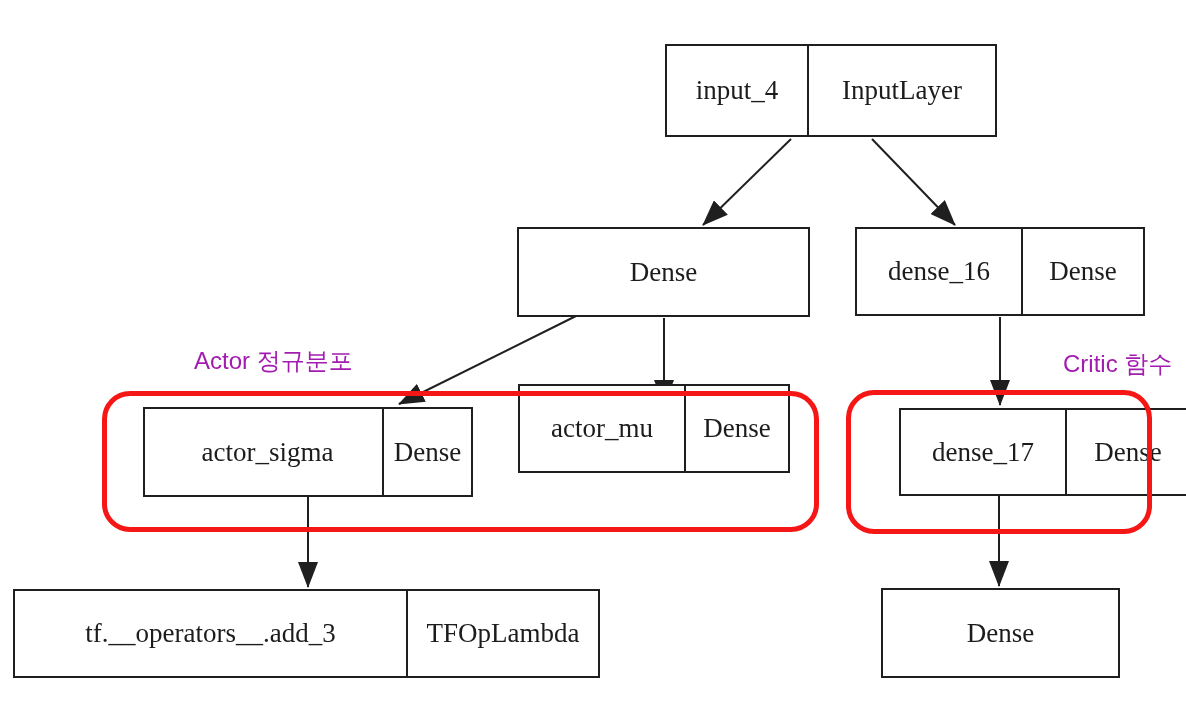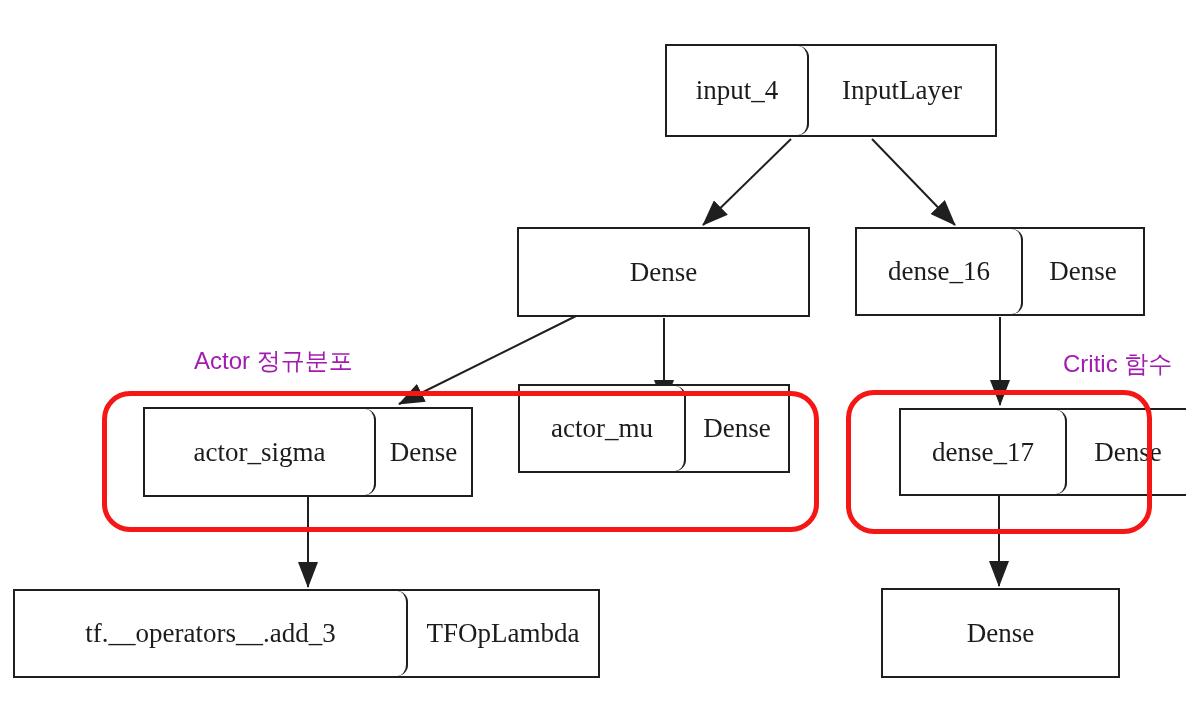--- a/index.html
+++ b/index.html
@@ -30,21 +30,20 @@
     color: #1c1c1c;
     font-size: 27px;
   }
   .cell {
     display: flex;
     align-items: center;
     justify-content: center;
     box-sizing: border-box;
     white-space: nowrap;
     height: 100%;
-    border-radius: 11px;
   }
   .cell.first {
     border-right: 2px solid #1f1f1f;
   }
   .cell.second {
     flex: 1;
   }
   .annot-rect {
     position: absolute;
     box-sizing: border-box;
@@ -63,21 +62,21 @@
     z-index: 40;
   }
   
   #n-input   { left: 665px; top: 44px;  width: 332px; height: 93px; }
   #n-input .first { width: 142px; }
   #n-d15     { left: 517px; top: 227px; width: 293px; height: 90px; }
   #n-d15 .first { width: 167px; }
   #n-d16     { left: 855px; top: 227px; width: 290px; height: 89px; text-align: center; }
   #n-d16 .first { width: 166px; }
   #n-sigma   { left: 143px; top: 407px; width: 330px; height: 90px; }
-  #n-sigma .first { width: 231px; }
+  #n-sigma .first { width: 231px; margin-left: 8px; }
   #n-mu      { left: 518px; top: 384px; width: 272px; height: 89px; }
   #n-mu .first { width: 166px; }
   #n-d17     { left: 899px; top: 408px; width: 292px; height: 88px; }
   #n-d17 .first { width: 166px; }
   #n-tfadd   { left: 13px;  top: 589px; width: 587px; height: 89px; }
   #n-tfadd .first { width: 393px; }
   #n-value   { left: 881px; top: 588px; width: 239px; height: 90px; }
   #n-value .first { width: 112px; }
 
   #actor-rect  { left: 102px; top: 391px; width: 717px; height: 141px; }

